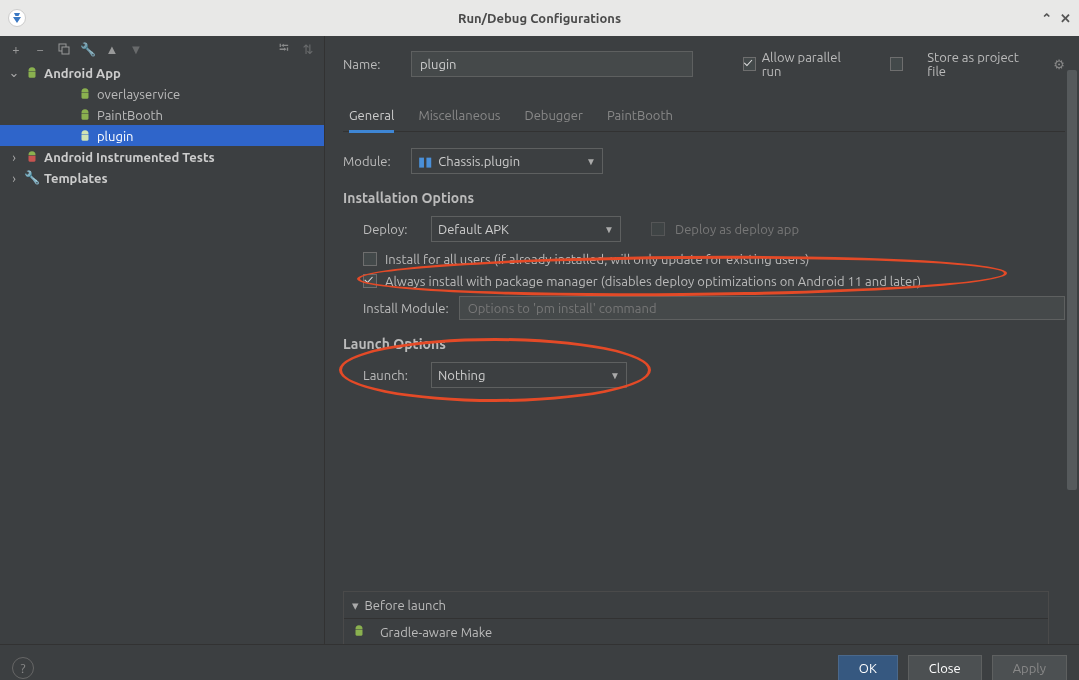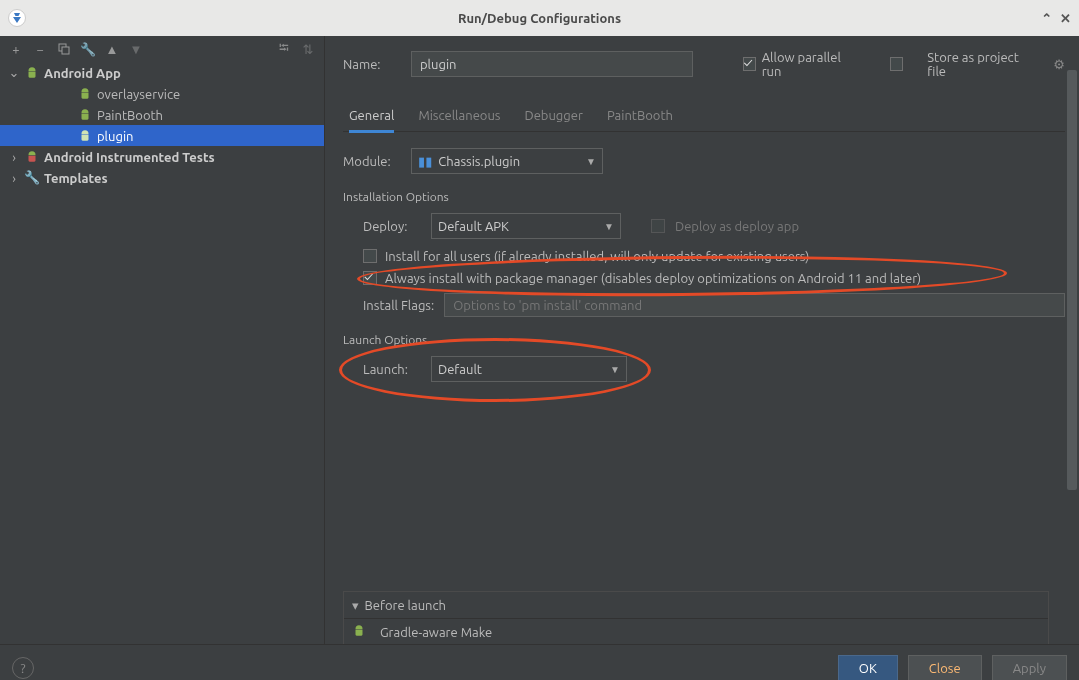--- a/index.html
+++ b/index.html
@@ -28,37 +28,37 @@
 .name-field { width:300px; }
 .chk { width:14px; height:14px; border:1px solid #6e6e6e; display:inline-block; position:relative; background:#43494a;}
 .chk.on::after { content:"✓"; position:absolute; top:-3px; left:0; font-size:13px; color:#ddd; }
 .allow { display:flex; align-items:center; gap:6px; margin-left:40px;}
 .store { display:flex; align-items:center; gap:24px; margin-left:24px;}
 .gear { color:#888; }
 .tabs { display:flex; border-bottom:1px solid #323232; margin-top:22px; gap:24px; padding-left:6px;}
 .tab { padding:8px 0; color:#888; cursor:pointer; }
 .tab.active { color:#ccc; border-bottom:3px solid #3e86d5; margin-bottom:-2px;}
 .section { margin-top:16px; }
-.section h4 { font-weight:normal; color:#bbb; font-size:12px; margin-bottom:10px;}
+.section h4 { font-weight:bold; color:#bbb; font-size:14px; margin-bottom:10px;}
 .section .srow { display:flex; align-items:center; gap:10px; margin-bottom:10px; padding-left:20px;}
 .select { background:#3c3f41; border:1px solid #5e6060; height:26px; display:flex; align-items:center; padding:0 6px; justify-content:space-between; color:#ccc;}
 .select .caret { color:#aaa; font-size:10px;}
 .module-select{ width:192px; }
 .deploy-select{ width:190px; }
 .launch-select{ width:196px; }
 .option { display:flex; align-items:flex-end; gap:8px; padding-left:20px; margin-bottom:8px; color:#bbb;}
 .install-flags { display:flex; align-items:center; gap:10px; padding-left:20px; margin-top:6px;}
 .flags-field { flex:1; background:#45494a; border:1px solid #5e6060; height:24px; color:#777; padding:0 8px; display:flex; align-items:center;}
 .before { position:absolute; left:18px; right:30px; bottom:0; border:1px solid #4a4a4a; border-bottom:none; }
 .before-head { height:26px; display:flex; align-items:center; padding:0 8px; gap:6px; background:#3c3f41;}
 .before-body { height:26px; display:flex; align-items:center; padding:0 8px; gap:14px; background:#3c3f41; border-top:1px solid #323232;}
 .footer { height:46px; border-top:1px solid #323232; display:flex; align-items:center; padding:0 12px;}
 .help { width:22px; height:22px; border-radius:11px; border:1px solid #666; display:flex; align-items:center; justify-content:center; color:#888; }
 .btns { margin-left:auto; display:flex; gap:10px;}
-.btn { height:26px; padding:0 20px; display:flex; align-items:center; border:1px solid #5e6060; background:#4c5052; color:#fdba74; cursor:pointer;}
+.btn { height:26px; padding:0 20px; display:flex; align-items:center; border:1px solid #5e6060; background:#4c5052; color:#ffffff; cursor:pointer;}
 .btn.primary { background:#365880; border-color:#4a688b; color:#fff;}
 .btn.dim { color:#888; }
 .scroll { position:absolute; right:2px; top:34px; bottom:0; width:10px; }
 .scroll-thumb { position:absolute; top:0; width:10px; height:420px; background:#565a5c; border-radius:2px;}
 .android-ico { fill:#8ab14f; }
 .ellipse1 { position:absolute; border:3px solid #e44a27; border-radius:50%; left:357px; top:256px; width:650px; height:40px; pointer-events:none; transform:rotate(-0.5deg);}
 .ellipse2 { position:absolute; border:3px solid #e44a27; border-radius:50%; left:339px; top:338px; width:312px; height:64px; pointer-events:none;}
 svg.and { width:14px; height:14px; }
 </style>
 </head>
@@ -198,33 +198,33 @@
       </div>
       <div class="option">
         <span class="chk"></span>
         <span>Install for all users (if already installed, will only update for existing users)</span>
       </div>
       <div class="option">
         <span class="chk on"></span>
         <span>Always install with package manager (disables deploy optimizations on Android 11 and later)</span>
       </div>
       <div class="install-flags">
-        <span>Install Flags:</span>
+        <span>Install Module:</span>
         <div class="flags-field">
             <span>Options to 'pm install' command</span>
           </div>
       </div>
     </div>
 
     <div class="section">
       <h4>Launch Options</h4>
       <div class="srow">
         <span class="lbl">Launch:</span>
         <div class="select launch-select">
-          <span>Default</span>
+          <span>Nothing</span>
           <span class="caret">▼</span>
         </div>
       </div>
     </div>
 
     <div class="before">
       <div class="before-head">
         <span style="color:#aaa">▾</span>
         <span>Before launch</span>
       </div>

